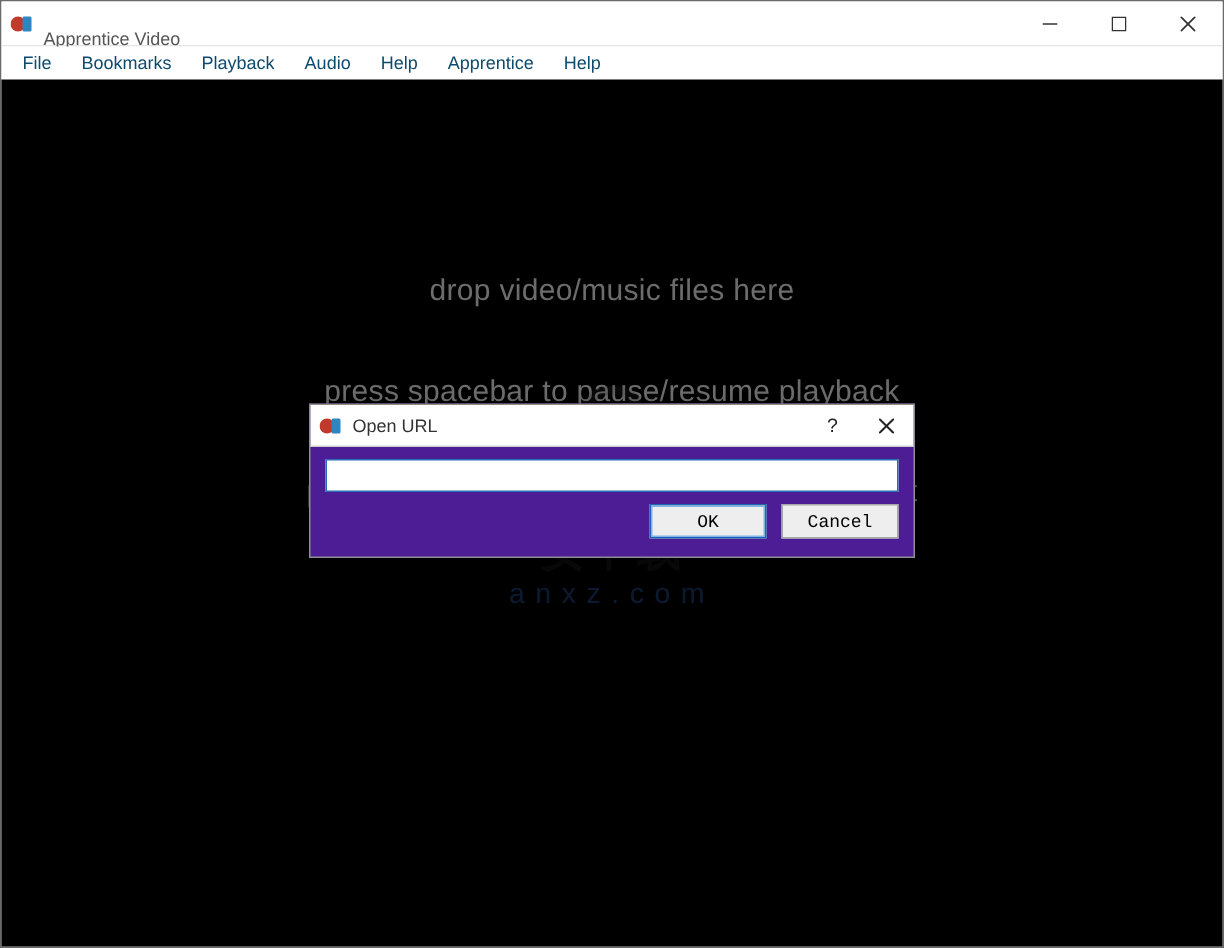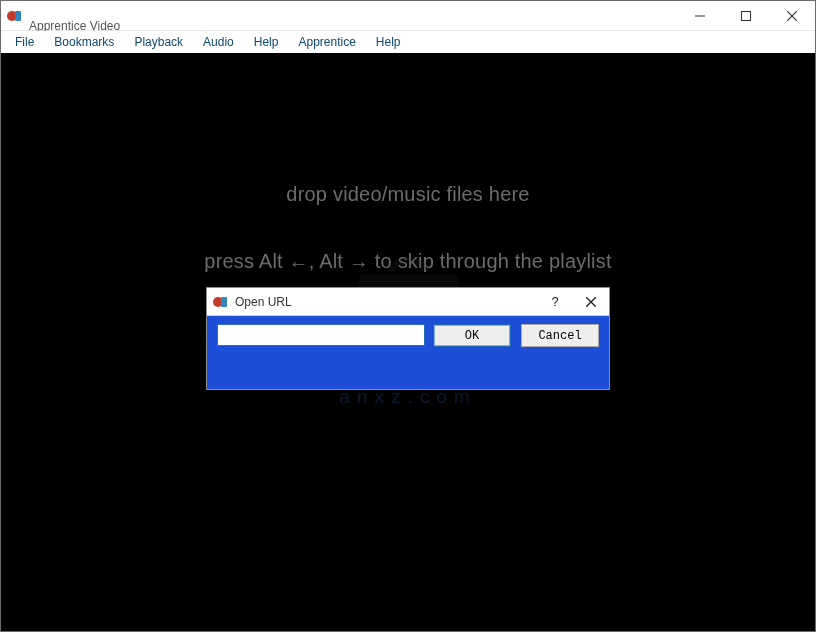--- a/index.html
+++ b/index.html
@@ -55,38 +55,38 @@
   }
   .watermark .bag {
     width:120px; height:100px; position:relative;
   }
   .watermark .bag svg { width:100%; height:100%; fill:#2f2f2f; }
   .watermark .cn { font-size:30px; color:#2f2f2f; font-weight:700; margin-top:-4px; letter-spacing:2px;}
   .watermark .en { font-size:19px; color:#3b82f6; letter-spacing:7px; margin-top:-2px;}
 
   
   .dialog {
-    position:absolute; left:206px; top:287px; width:404px; height:103px;
-    background:#1d4ed8; border:1px solid #8e8e8e;
+    position:absolute; left:206px; top:269px; width:404px; height:103px;
+    background:#4c1d95; border:1px solid #8e8e8e;
     box-shadow: 2px 2px 8px rgba(0,0,0,0.35);
     display:flex; flex-direction:column;
   }
   .dlg-titlebar {
     height:28px; background:#fff; display:flex; align-items:center;
     padding-left:6px; font-size:12px; color:#333;
     border-bottom:1px solid #d0d0d0;
   }
   .dlg-titlebar .app-icon { width:16px; height:16px; margin-right:6px; }
   .dlg-title { flex:0 0 auto; }
   .dlg-spacer { flex:1 1 auto; }
   .dlg-ctl { width:36px; height:100%; display:flex; align-items:center; justify-content:center; color:#222; font-size:13px; }
   .dlg-ctl svg { width:10px; height:10px; stroke:#222; stroke-width:1.3; fill:none; }
 
   .dlg-body {
-    flex:1 1 auto; padding:8px 10px 8px 10px; display:flex; flex-direction:row; gap:8px;
+    flex:1 1 auto; padding:8px 10px 8px 10px; display:flex; flex-direction:column; gap:8px;
   }
   .url-input {
     width:100%; height:22px; border:1px solid #2a6fb5; background:#fff;
     padding:0 4px; font-size:12px; outline:none;
   }
   .dlg-buttons { display:flex; justify-content:flex-end; gap:10px; }
   .dlg-btn {
     width:78px; height:23px; font-family:"Courier New",monospace; font-size:12px;
     background:#eee; border:1px solid #a8a8a8; display:flex; align-items:center; justify-content:center;
   }
@@ -144,20 +144,21 @@
           <path d="M40 20 a20 14 0 0 1 40 0 h-8 a12 8 0 0 0 -24 0 z"></path>
           <path d="M16 24 h88 a6 6 0 0 1 6 6 v58 a10 10 0 0 1 -10 10 h-80 a10 10 0 0 1 -10 -10 v-58 a6 6 0 0 1 6 -6 z"></path>
           <circle cx="60" cy="58" r="15" fill="#000" opacity="0.15"></circle>
         </svg>
       </div>
       <div class="cn">安下载</div>
       <div class="en">anxz.com</div>
     </div>
 
     <div class="hint">drop video/music files here</div>
+    <div class="hint">press spacebar to pause/resume playback</div>
     <div class="hint">press Alt ←, Alt → to skip through the playlist</div>
   </div>
 </div>
 
 <div class="dialog">
   <div class="dlg-titlebar">
     <span class="app-icon">
       <svg viewBox="0 0 16 16">
         <circle cx="5" cy="8" r="5" fill="#c0392b"></circle>
         <rect x="8" y="3" width="6" height="10" rx="1" fill="#2e86c1"></rect>

